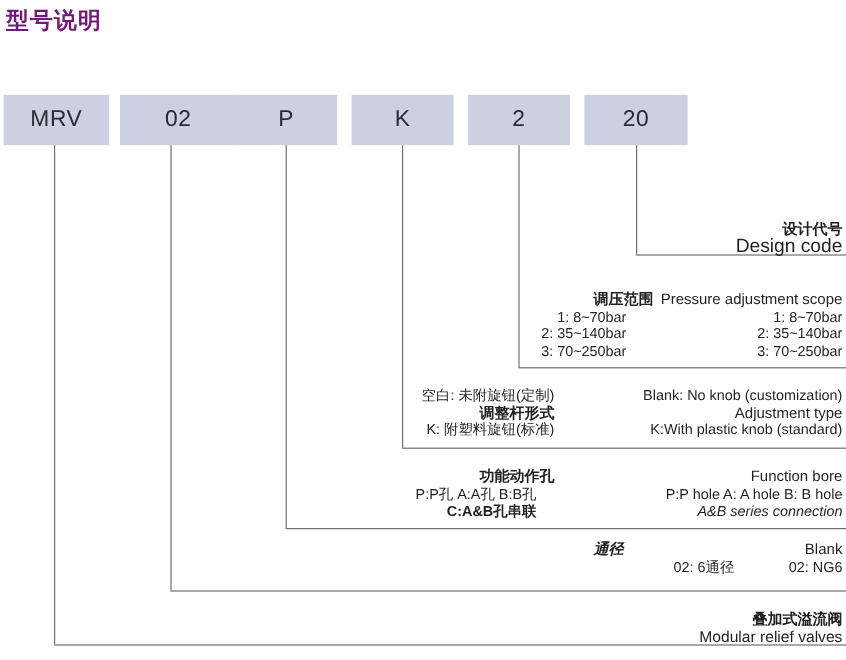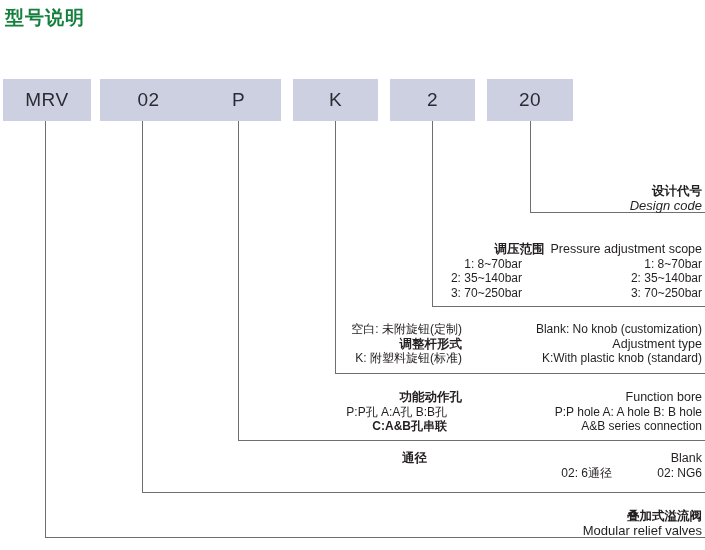--- a/index.html
+++ b/index.html
@@ -1,20 +1,20 @@
 <!DOCTYPE html>
 <html><head>
 <meta charset="utf-8">
 <style>
   html,body{margin:0;padding:0;background:#ffffff;}
   body{width:705px;height:550px;position:relative;overflow:hidden;
        font-family:"Liberation Sans","DejaVu Sans",sans-serif;color:#231f20;}
 
   #title{position:absolute;left:5px;top:8px;font-size:19px;font-weight:bold;
-         letter-spacing:1px;color:#15803d;line-height:1;}
+         letter-spacing:1px;color:#701a75;line-height:1;}
 
   .code-box{position:absolute;top:79px;height:42px;background:#ccd0e0;
             display:flex;align-items:center;justify-content:center;
             font-size:19px;color:#2b2b35;letter-spacing:.5px;}
 
   .vline{position:absolute;width:1px;background:#6f6f6f;}
   .hline{position:absolute;height:1px;background:#6f6f6f;}
 
   .grp{position:absolute;text-align:right;line-height:14.5px;}
   .grp .hd{font-weight:bold;font-size:12.5px;}
@@ -63,21 +63,21 @@
 <div class="hline" style="left:238px;top:440px;width:467px;"></div>
 
 <div class="vline" style="left:142px;top:121px;height:371px;"></div>
 <div class="hline" style="left:142px;top:492px;width:563px;"></div>
 
 <div class="vline" style="left:45px;top:121px;height:416px;"></div>
 <div class="hline" style="left:45px;top:537px;width:660px;"></div>
 
 <div class="grp" style="right:3px;top:184px;width:360px;">
   <div class="hd">设计代号</div>
-  <div class="rw" style="font-size:13px;font-style:italic;">Design code</div>
+  <div class="rw" style="font-size:16px;">Design code</div>
 </div>
 
 <div class="grp" style="right:3px;top:242px;width:420px;">
   <div class="hd-row">
     <span class="hd-cn">调压范围</span>
     <span class="hd-en" style="margin-left:6px;">Pressure adjustment scope</span>
   </div>
   <div class="two">
       <span class="cn rw" style="width:200px;">1: 8~70bar</span>
       <span class="en rw" style="width:180px;">1: 8~70bar</span>
@@ -111,27 +111,27 @@
   <div class="two">
     <span class="hd-cn" style="width:260px;text-align:right;">功能动作孔</span>
     <span class="hd-en" style="width:240px;text-align:right;">Function bore</span>
   </div>
   <div class="two">
       <span class="cn rw" style="width:245px;">P:P孔  A:A孔  B:B孔</span>
       <span class="en rw" style="width:255px;">P:P hole   A: A hole   B: B hole</span>
     </div>
   <div class="two">
       <span class="cn rw" style="width:245px;font-weight:bold;">C:A&amp;B孔串联</span>
-      <span class="en rw" style="width:255px;">A&amp;B series connection</span>
+      <span class="en rw" style="width:255px;font-style:italic;">A&amp;B series connection</span>
     </div>
 </div>
 
 <div class="grp" style="right:3px;top:451px;width:300px;">
   <div class="two">
-    <span class="hd-cn" style="width:210px;text-align:left;">通径</span>
+    <span class="hd-cn" style="width:210px;text-align:center;font-style:italic;">通径</span>
     <span class="hd-en" style="width:90px;text-align:right;">Blank</span>
   </div>
   <div class="two">
       <span class="cn rw" style="width:210px;">02: 6通径</span>
       <span class="en rw" style="width:90px;">02: NG6</span>
     </div>
 </div>
 
 <div class="grp" style="right:3px;top:509px;width:360px;">
   <div class="hd">叠加式溢流阀</div>

